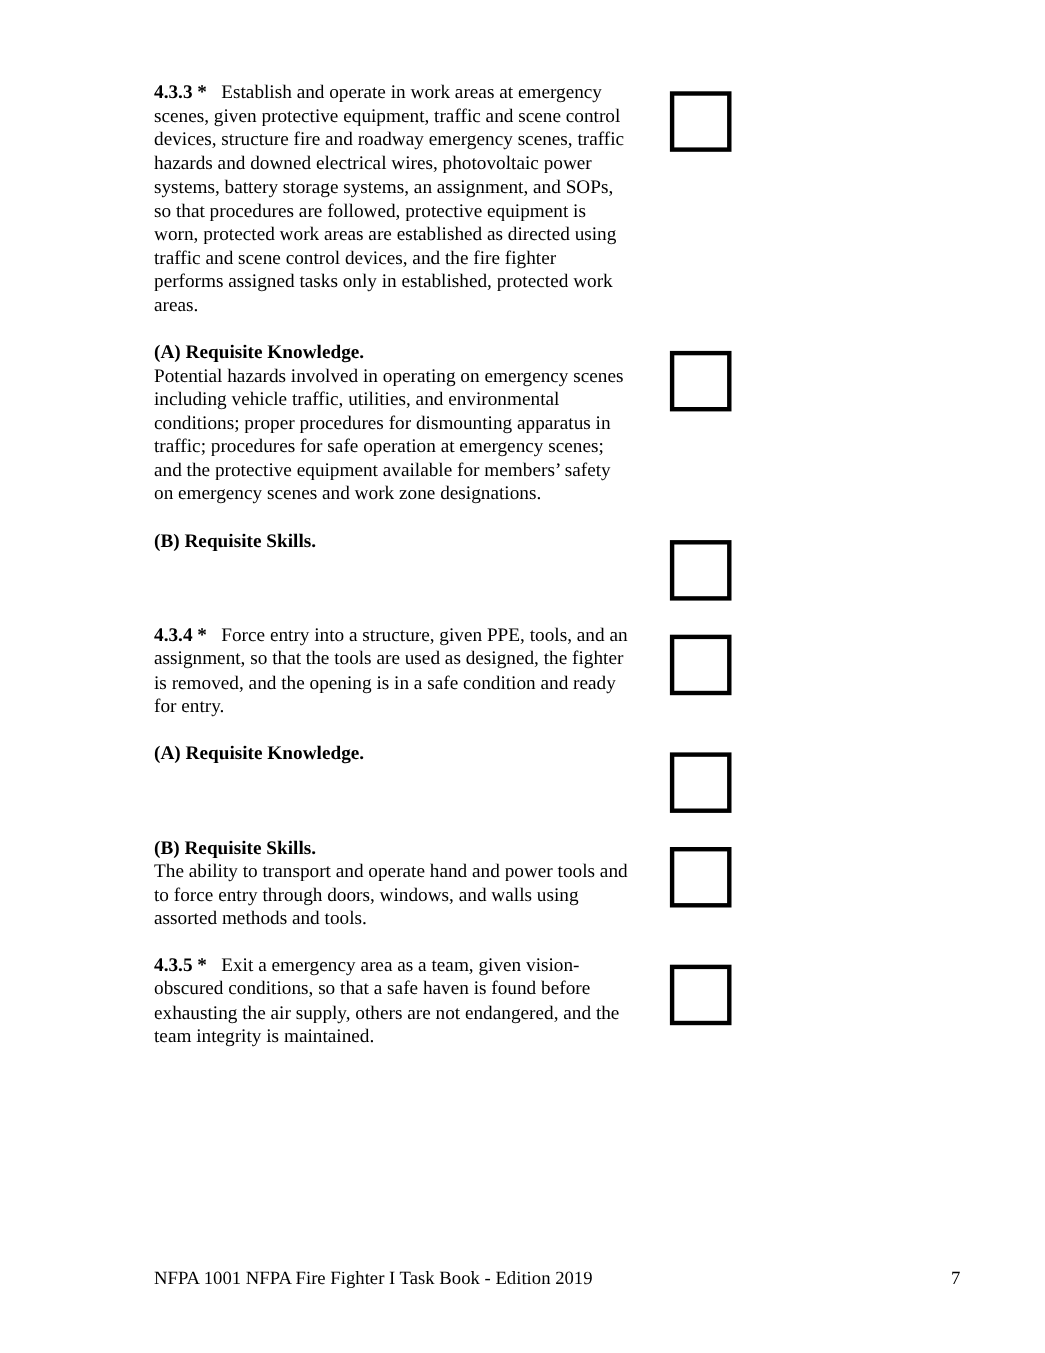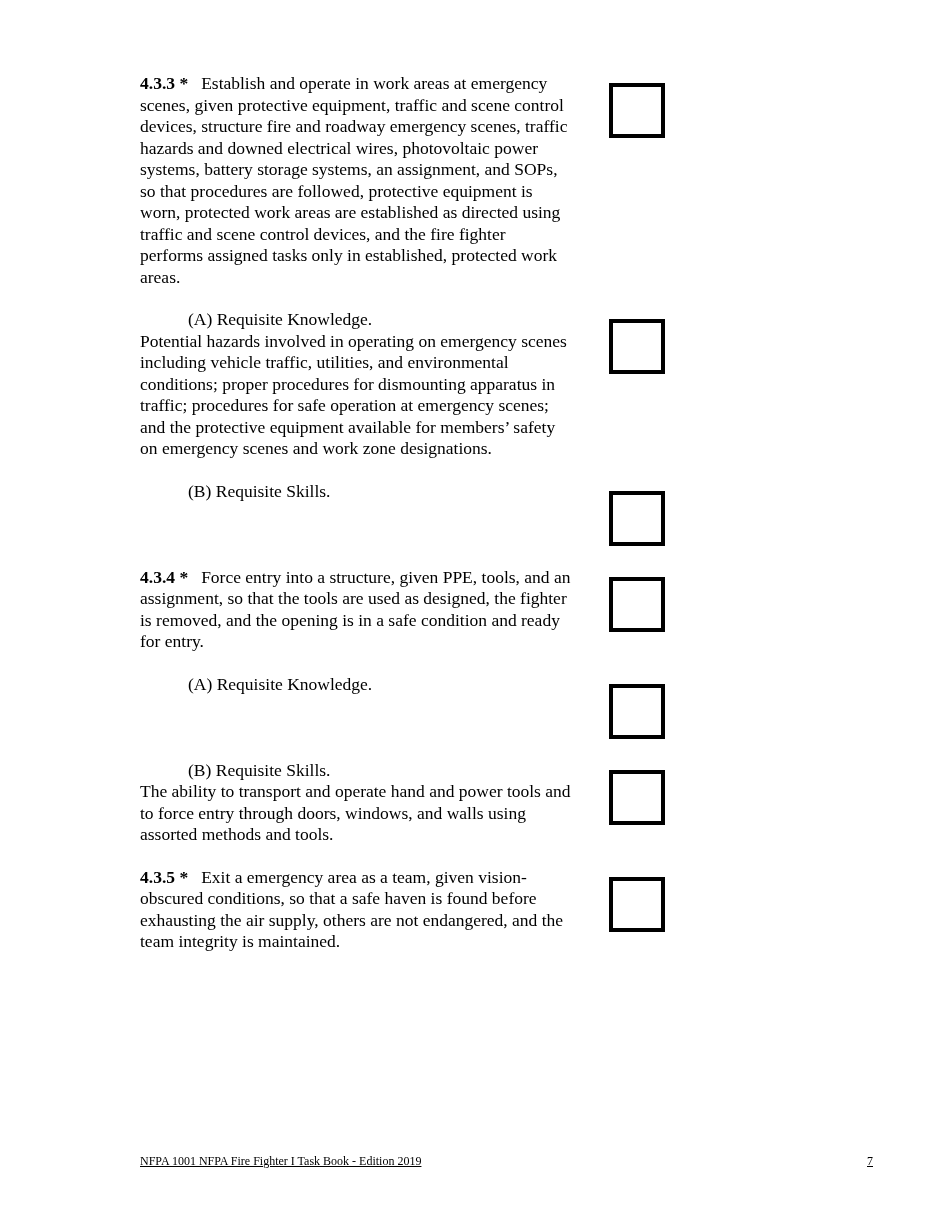--- a/index.html
+++ b/index.html
@@ -39,42 +39,40 @@
     font-size: 17.5px;
     line-height: 21.5px;
     text-align: left;
   }
   .num-label {
     font-weight: bold;
     margin-right: 13px;
   }
   .heading-line {
     display: block;
-    font-weight: normal;
-    margin-left: 48px;
+    font-weight: bold;
   }
   .checkbox {
     flex: 0 0 auto;
     box-sizing: border-box;
     width: 56px;
     height: 55px;
     border: 4px solid #000000;
     background: #ffffff;
     margin-top: 10px;
   }
   .footer {
     position: absolute;
     left: 140px;
     right: 77px;
     top: 1151px;
     display: flex;
     justify-content: space-between;
-    font-size: 12px;
+    font-size: 17px;
     line-height: 21px;
-    text-decoration: underline;
   }
 </style>
 </head>
 <body>
 
 <div class="page">
   <div class="content">
 
     <div class="section">
       <p class="text"><span class="num-label">4.3.3 *</span><span>Establish and operate in work areas at emergency scenes, given protective equipment, traffic and scene control devices, structure fire and roadway emergency scenes, traffic hazards and downed electrical wires, photovoltaic power systems, battery storage systems, an assignment, and SOPs, so that procedures are followed, protective equipment is worn, protected work areas are established as directed using traffic and scene control devices, and the fire fighter performs assigned tasks only in established, protected work areas.</span></p>

